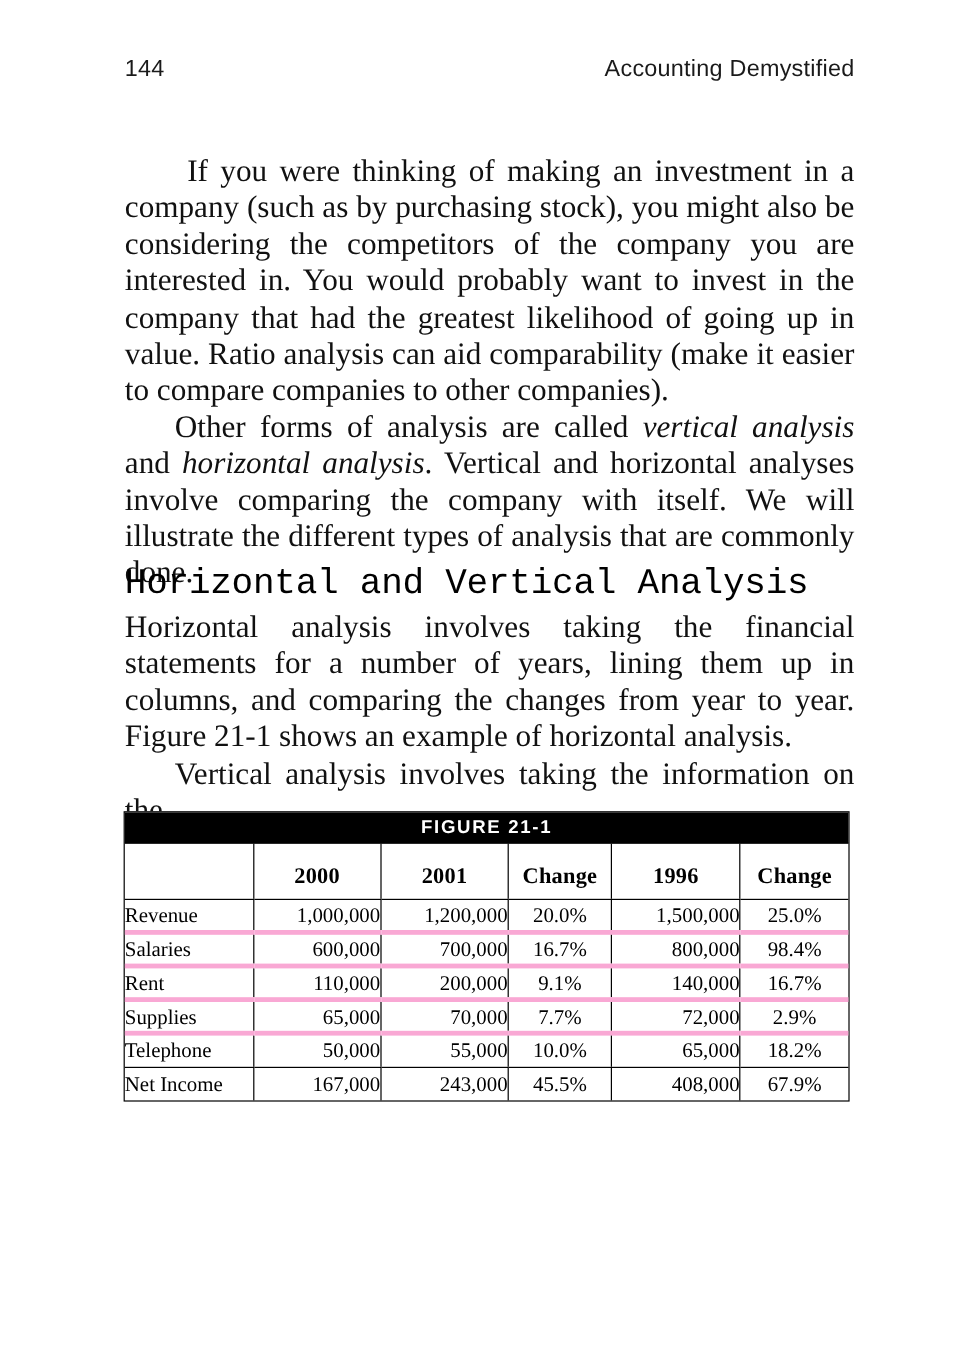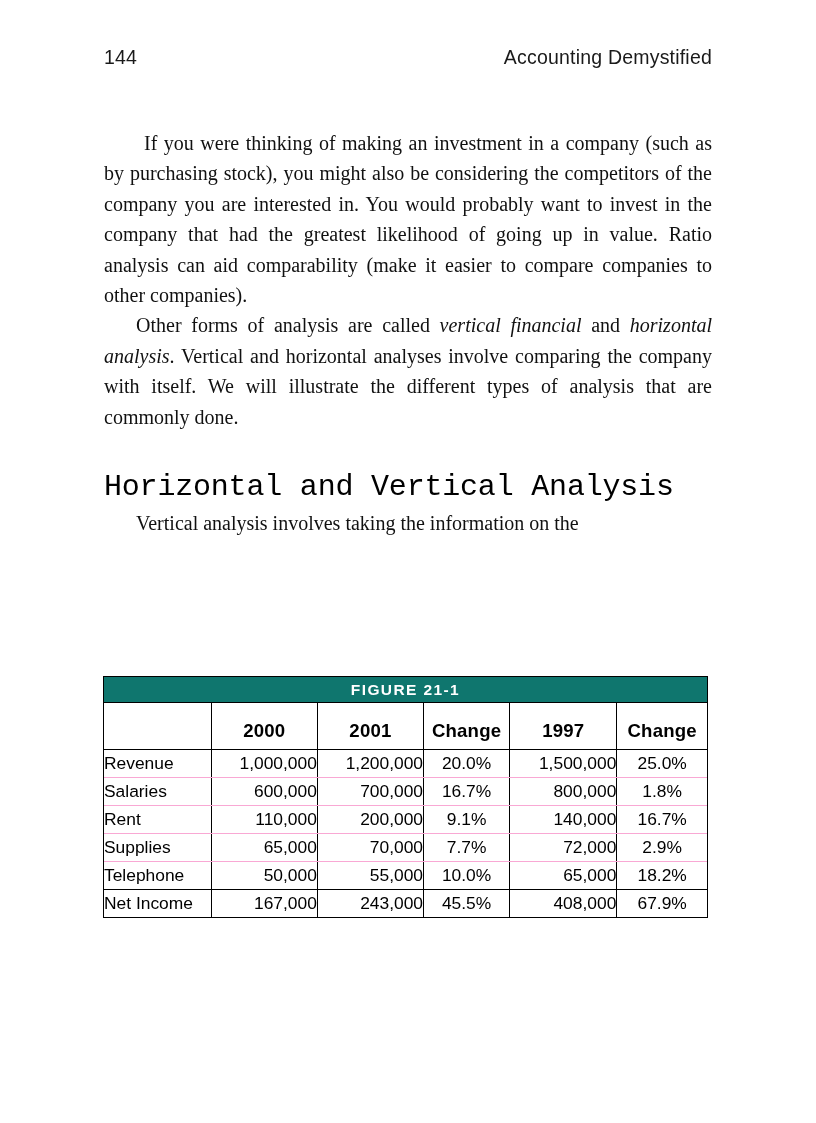--- a/index.html
+++ b/index.html
@@ -44,21 +44,21 @@
   
   .col {
     position: absolute;
     left: 104px;
     top: 128px;
     width: 608px;
   }
 
   p.body {
     margin: 0;
-    font-size: 20px;
+    font-size: 26px;
     line-height: 30.4px;
     text-align: justify;
     text-justify: inter-word;
     -webkit-hyphens: none;
     hyphens: none;
     color: #111111;
   }
   p.body.indent { text-indent: 2.0em; }
   p.body.indent-sm { text-indent: 1.6em; }
 
@@ -93,50 +93,50 @@
     position: absolute;
     left: 103px;
     top: 676px;
     width: 605px;
     border: 1.6px solid #000000;
     box-sizing: border-box;
     background: #ffffff;
   }
 
   .figure-caption-bar {
-    background: #0f766e;
+    background: #000000;
     color: #ffffff;
     font-family: "Liberation Sans", "DejaVu Sans", sans-serif;
     font-weight: bold;
     font-size: 15.5px;
     letter-spacing: 1.4px;
     text-align: center;
     line-height: 25px;
     height: 25px;
     border-bottom: 1.6px solid #000000;
   }
 
   table.fig-table {
     width: 100%;
     border-collapse: collapse;
-    font-family: Liberation Sans, sans-serif;
+    font-family: Liberation Serif, serif;
     table-layout: fixed;
   }
 
   table.fig-table col.c-label  { width: 107px; }
   table.fig-table col.c-y2000  { width: 106px; }
   table.fig-table col.c-y2001  { width: 106px; }
   table.fig-table col.c-chg1   { width: 86px; }
   table.fig-table col.c-y2002  { width: 107px; }
   table.fig-table col.c-chg2   { width: 90px; }
 
   table.fig-table th,
   table.fig-table td {
     border-left: 1.5px solid #000000;
-    border-bottom: 1px solid #f9a8d4;
+    border-bottom: 4px solid #f9a8d4;
     font-size: 17.4px;
     padding: 0;
     box-sizing: border-box;
   }
   table.fig-table th:first-child,
   table.fig-table td:first-child {
     border-left: none;
   }
 
   table.fig-table thead th {
@@ -181,28 +181,29 @@
 
 <div class="page">
 
   <div class="running-head">
     <span class="folio">144</span>
     <span class="book-title">Accounting Demystified</span>
   </div>
 
   <div class="col">
     <p class="body indent">If you were thinking of making an investment in a company (such as by purchasing stock), you might also be considering the competitors of the company you are interested in. You would probably want to invest in the company that had the greatest likelihood of going up in value. Ratio analysis can aid comparability (make it easier to compare companies to other companies).</p>
-    <p class="body indent-sm"><span>Other forms of analysis are called </span><em class="it">vertical financial</em><span> and </span><em class="it">horizontal analysis</em><span>. Vertical and horizontal analyses involve comparing the company with itself. We will illustrate the different types of analysis that are commonly done.</span></p>
+    <p class="body indent-sm"><span>Other forms of analysis are called </span><em class="it">vertical analysis</em><span> and </span><em class="it">horizontal analysis</em><span>. Vertical and horizontal analyses involve comparing the company with itself. We will illustrate the different types of analysis that are commonly done.</span></p>
   </div>
 
   <div class="heading-wrap">
     <h2 class="section-heading">Horizontal and Vertical Analysis</h2>
   </div>
 
   <div class="para2-wrap">
+    <p class="body">Horizontal analysis involves taking the financial statements for a number of years, lining them up in columns, and comparing the changes from year to year. Figure 21-1 shows an example of horizontal analysis.</p>
     <p class="body indent-sm">Vertical analysis involves taking the information on the</p>
   </div>
 
   <div class="figure">
     <div class="figure-caption-bar">FIGURE 21-1</div>
 
     <table class="fig-table">
       <colgroup>
         <col class="c-label">
           <col class="c-y2000">
@@ -210,40 +211,40 @@
         <col class="c-chg1">
           <col class="c-y2002">
           <col class="c-chg2">
       </colgroup>
       <thead>
         <tr>
           <th class="blank-head"></th>
           <th>2000</th>
           <th>2001</th>
           <th>Change</th>
-          <th>1997</th>
+          <th>1996</th>
           <th>Change</th>
         </tr>
       </thead>
       <tbody>
         <tr>
           <td class="lbl">Revenue</td>
           <td class="num">1,000,000</td>
           <td class="num">1,200,000</td>
           <td class="pct">20.0%</td>
           <td class="num">1,500,000</td>
           <td class="pct">25.0%</td>
         </tr>
         <tr>
           <td class="lbl">Salaries</td>
           <td class="num">600,000</td>
           <td class="num">700,000</td>
           <td class="pct">16.7%</td>
           <td class="num">800,000</td>
-          <td class="pct">1.8%</td>
+          <td class="pct">98.4%</td>
         </tr>
         <tr>
           <td class="lbl">Rent</td>
           <td class="num">110,000</td>
           <td class="num">200,000</td>
           <td class="pct">9.1%</td>
           <td class="num">140,000</td>
           <td class="pct">16.7%</td>
         </tr>
         <tr>

